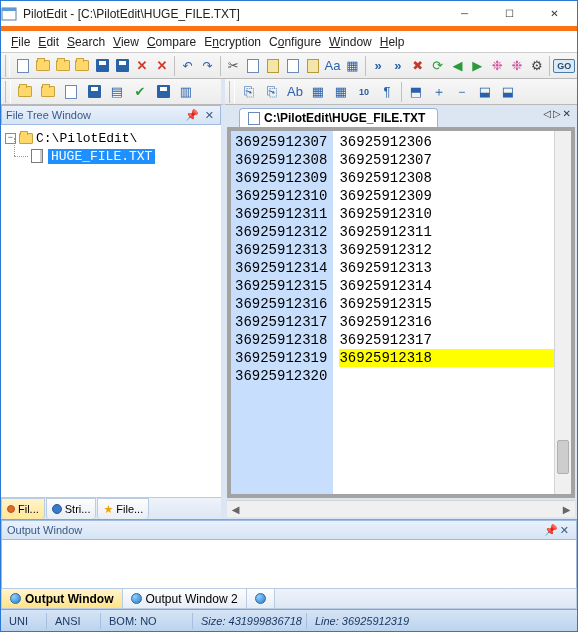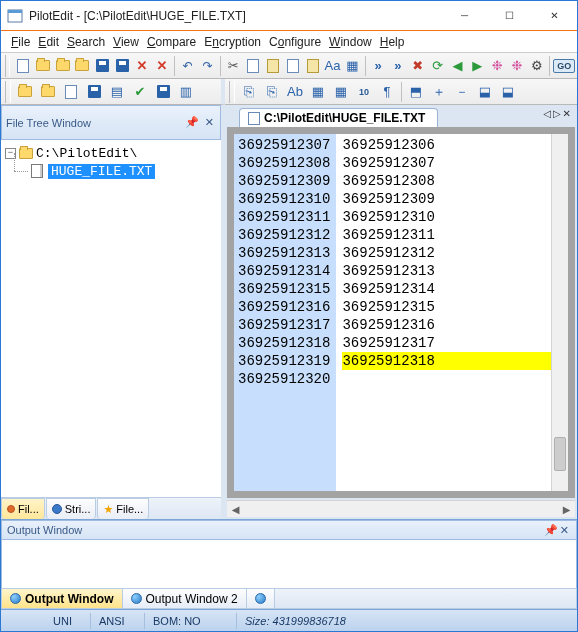--- a/index.html
+++ b/index.html
@@ -13,22 +13,21 @@
     border: 1px solid #2a78d4;
     display: flex;
     flex-direction: column;
   }
   
   .titlebar {
     height: 30px;
     background: #fff;
     display: flex;
     align-items: center;
-    padding-left: 6px;
-    border-bottom: 1px solid #f97316;
+    border-bottom: 5px solid #f97316;
   }
   .titlebar .app-icon { width: 16px; height: 16px; margin-right: 6px; }
   .titlebar .title { flex: 1; font-size: 12px; color: #222; }
   .titlebar .winbtn { width: 45px; height: 29px; display:flex; align-items:center; justify-content:center; color:#333; font-size:10px; }
   
   .menubar {
     height: 22px;
     display: flex;
     align-items: center;
     padding: 0 6px;
@@ -84,21 +83,21 @@
     min-height: 0;
     border-bottom: 1px solid #7aa5d6;
   }
   .sidebar {
     width: 224px;
     display:flex; flex-direction:column;
     border-right: 4px solid #dce6f2;
     background: #fff;
   }
   .sidebar-title {
-    height: 35px;
+    height: 20px;
     background: linear-gradient(#e9f1fb,#d6e4f5);
     border: 1px solid #9fbce0;
     display:flex; align-items:center;
     padding: 0 4px;
     font-size:11px;
     color:#3a5a88;
     gap:4px;
   }
   .sidebar-title .spacer{flex:1;}
   .close-x { font-size:11px; color:#3a5a88; padding:0 2px; }
@@ -162,21 +161,21 @@
     padding:2px 12px 2px 8px;
     font-size:12px;
     font-weight:bold;
     border-radius:4px 4px 0 0;
     display:flex; align-items:center; gap:4px;
   }
   .doc-icon{width:12px;height:13px;background:#fff;border:1px solid #6a8bb8;}
   .editor-body {
     flex:1;
     background:#fff;
-    border:7px solid #a3a3a3;
+    border:4px solid #a3a3a3;
     margin:0 2px 2px 2px;
     display:flex;
     font-family: Consolas, "Courier New", monospace;
     font-size:14px;
     position:relative;
     min-height:0;
   }
   .gutter {
     background:#c7dffc;
     color:#000;
@@ -243,21 +242,21 @@
   .statusbar{
     height:22px;
     background:linear-gradient(#d6e4f5,#bcd3ee);
     border-top:1px solid #7aa5d6;
     display:flex;align-items:center;
     font-size:11px;color:#1a3a66;
     padding:0 4px;gap:4px;
   }
   .statusbar .cell{padding:0 4px;border-right:1px solid #a6bfde;height:16px;display:flex;align-items:center;white-space:nowrap;}
   .statusbar .cell:last-child{border-right:none;}
-  .w40{width:42px;margin-left:44px;} .w50{width:50px;} .flexcell{flex:0 0 auto;font-style:italic;}
+  .w40{width:42px;} .w50{width:50px;} .flexcell{flex:0 0 auto;font-style:italic;}
 </style>
 </head>
 <body>
 
 <div class="titlebar">
   <svg class="app-icon" viewBox="0 0 16 16">
       <rect x="1" y="2" width="14" height="12" fill="#fff" stroke="#5a7aa8"></rect>
       <rect x="1" y="2" width="14" height="3" fill="#5a9ad6"></rect>
     </svg>
   <div class="title">PilotEdit - [C:\PilotEdit\HUGE_FILE.TXT]</div>
@@ -546,13 +545,14 @@
   <div class="otab inactive">
       <span class="oicon"></span>
     </div>
 </div>
 
 <div class="statusbar">
   <div class="cell w40">UNI</div>
   <div class="cell w50">ANSI</div>
   <div class="cell" style="width:88px">BOM: NO</div>
   <div class="cell flexcell">Size: 431999836718</div>
+  <div class="cell flexcell" style="flex:1;overflow:hidden">Line: 36925912319</div>
 </div>
 
 </body></html>

